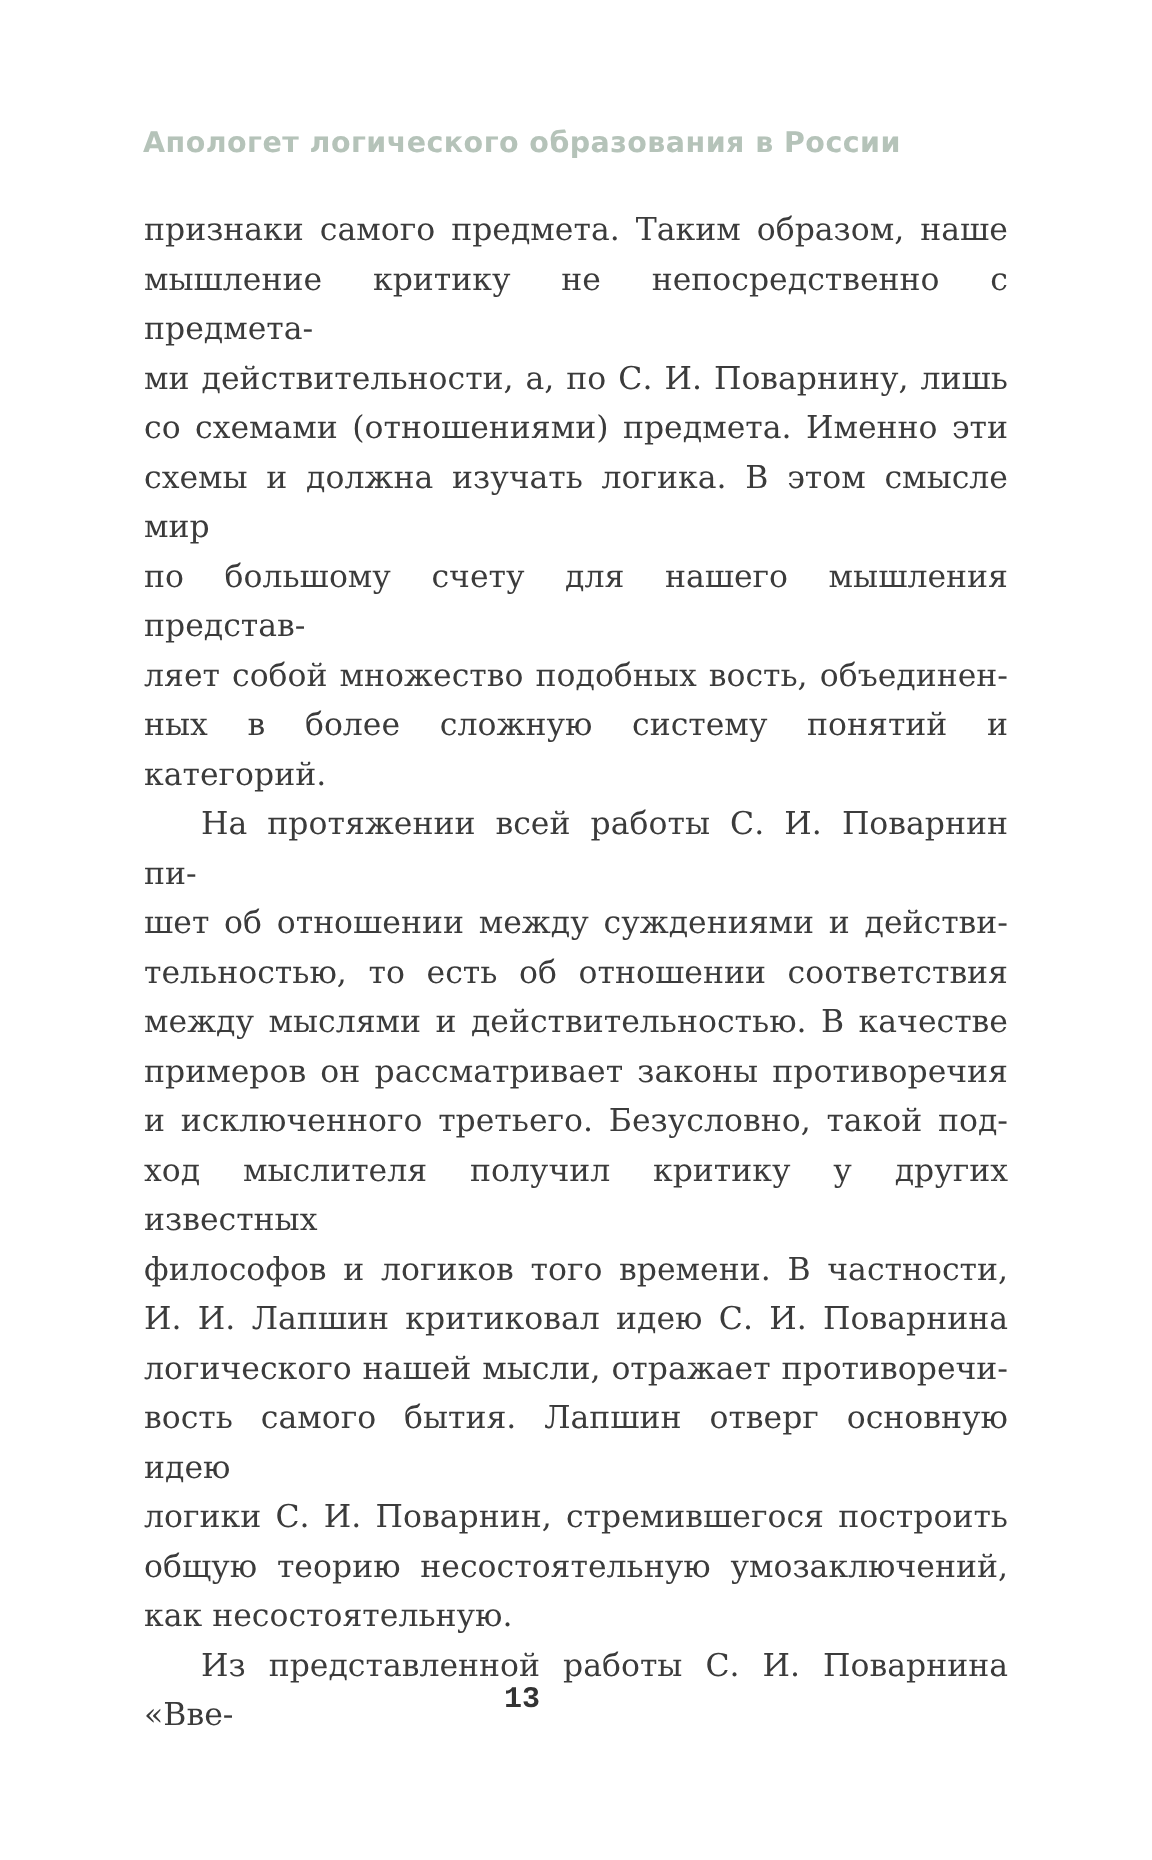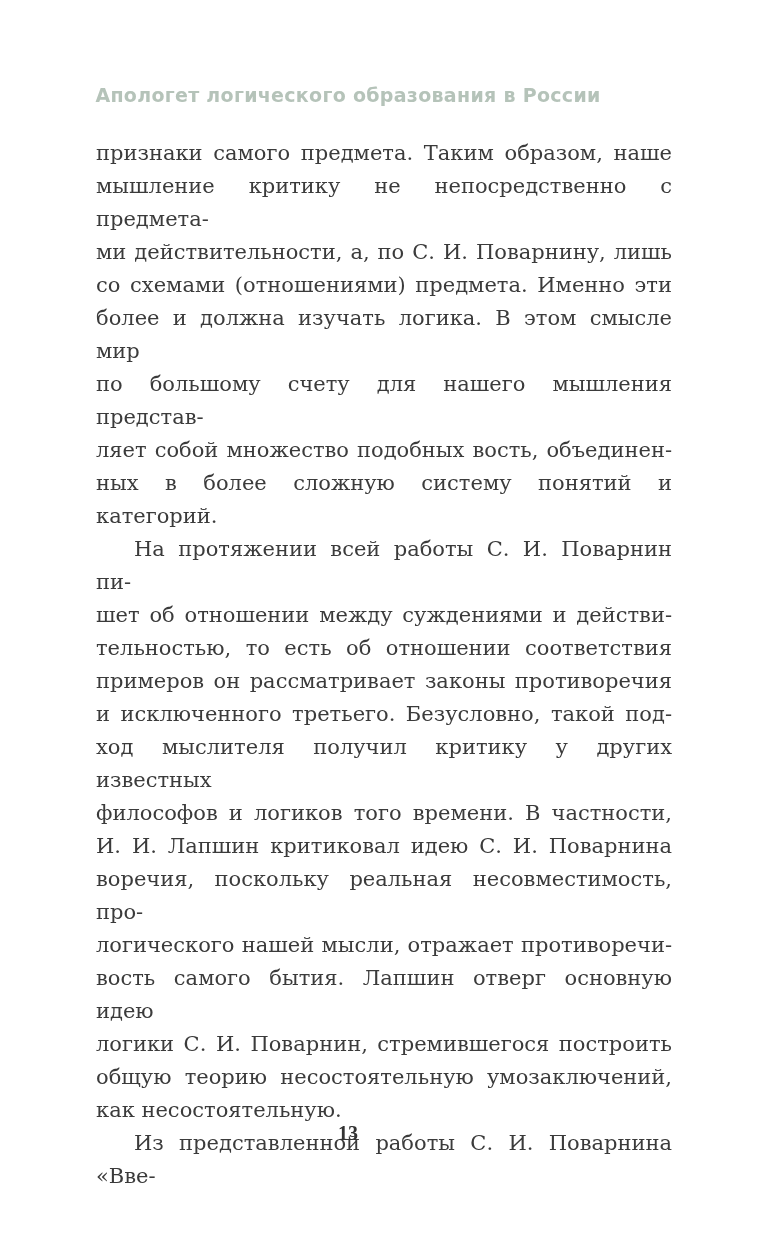--- a/index.html
+++ b/index.html
@@ -38,56 +38,56 @@
     white-space: normal;
   }
   .line.last { text-align-last: left; }
   .line.indent { text-indent: 38px; }
   .page-number {
     position: absolute;
     top: 1122px;
     left: 0;
     width: 100%;
     text-align: center;
-    font-family: Liberation Serif, serif;
+    font-family: Liberation Mono, monospace;
     font-weight: bold;
     font-size: 20px;
     color: #333333;
   }
 </style>
 </head>
 <body>
 
 <div class="page">
 
   <div class="running-header">Апологет логического образования в России</div>
 
   <div class="body-text">
 
     <div class="para">
       <div class="line">признаки самого предмета. Таким образом, наше</div>
       <div class="line">мышление критику не непосредственно с предмета-</div>
       <div class="line">ми действительности, а, по С. И. Поварнину, лишь</div>
       <div class="line">со схемами (отношениями) предмета. Именно эти</div>
-      <div class="line">более и должна изучать логика. В этом смысле мир</div>
+      <div class="line">схемы и должна изучать логика. В этом смысле мир</div>
       <div class="line">по большому счету для нашего мышления представ-</div>
       <div class="line">ляет собой множество подобных вость, объединен-</div>
       <div class="line last">ных в более сложную систему понятий и категорий.</div>
     </div>
 
     <div class="para">
       <div class="line indent">На протяжении всей работы С. И. Поварнин пи-</div>
       <div class="line">шет об отношении между суждениями и действи-</div>
       <div class="line">тельностью, то есть об отношении соответствия</div>
+      <div class="line">между мыслями и действительностью. В качестве</div>
       <div class="line">примеров он рассматривает законы противоречия</div>
       <div class="line">и исключенного третьего. Безусловно, такой под-</div>
       <div class="line">ход мыслителя получил критику у других известных</div>
       <div class="line">философов и логиков того времени. В частности,</div>
       <div class="line">И. И. Лапшин критиковал идею С. И. Поварнина</div>
-      <div class="line">воречия, поскольку реальная несовместимость, про-</div>
       <div class="line">логического нашей мысли, отражает противоречи-</div>
       <div class="line">вость самого бытия. Лапшин отверг основную идею</div>
       <div class="line">логики С. И. Поварнин, стремившегося построить</div>
       <div class="line">общую теорию несостоятельную умозаключений,</div>
       <div class="line last">как несостоятельную.</div>
     </div>
 
     <div class="para">
       <div class="line indent">Из представленной работы С. И. Поварнина «Вве-</div>
 

